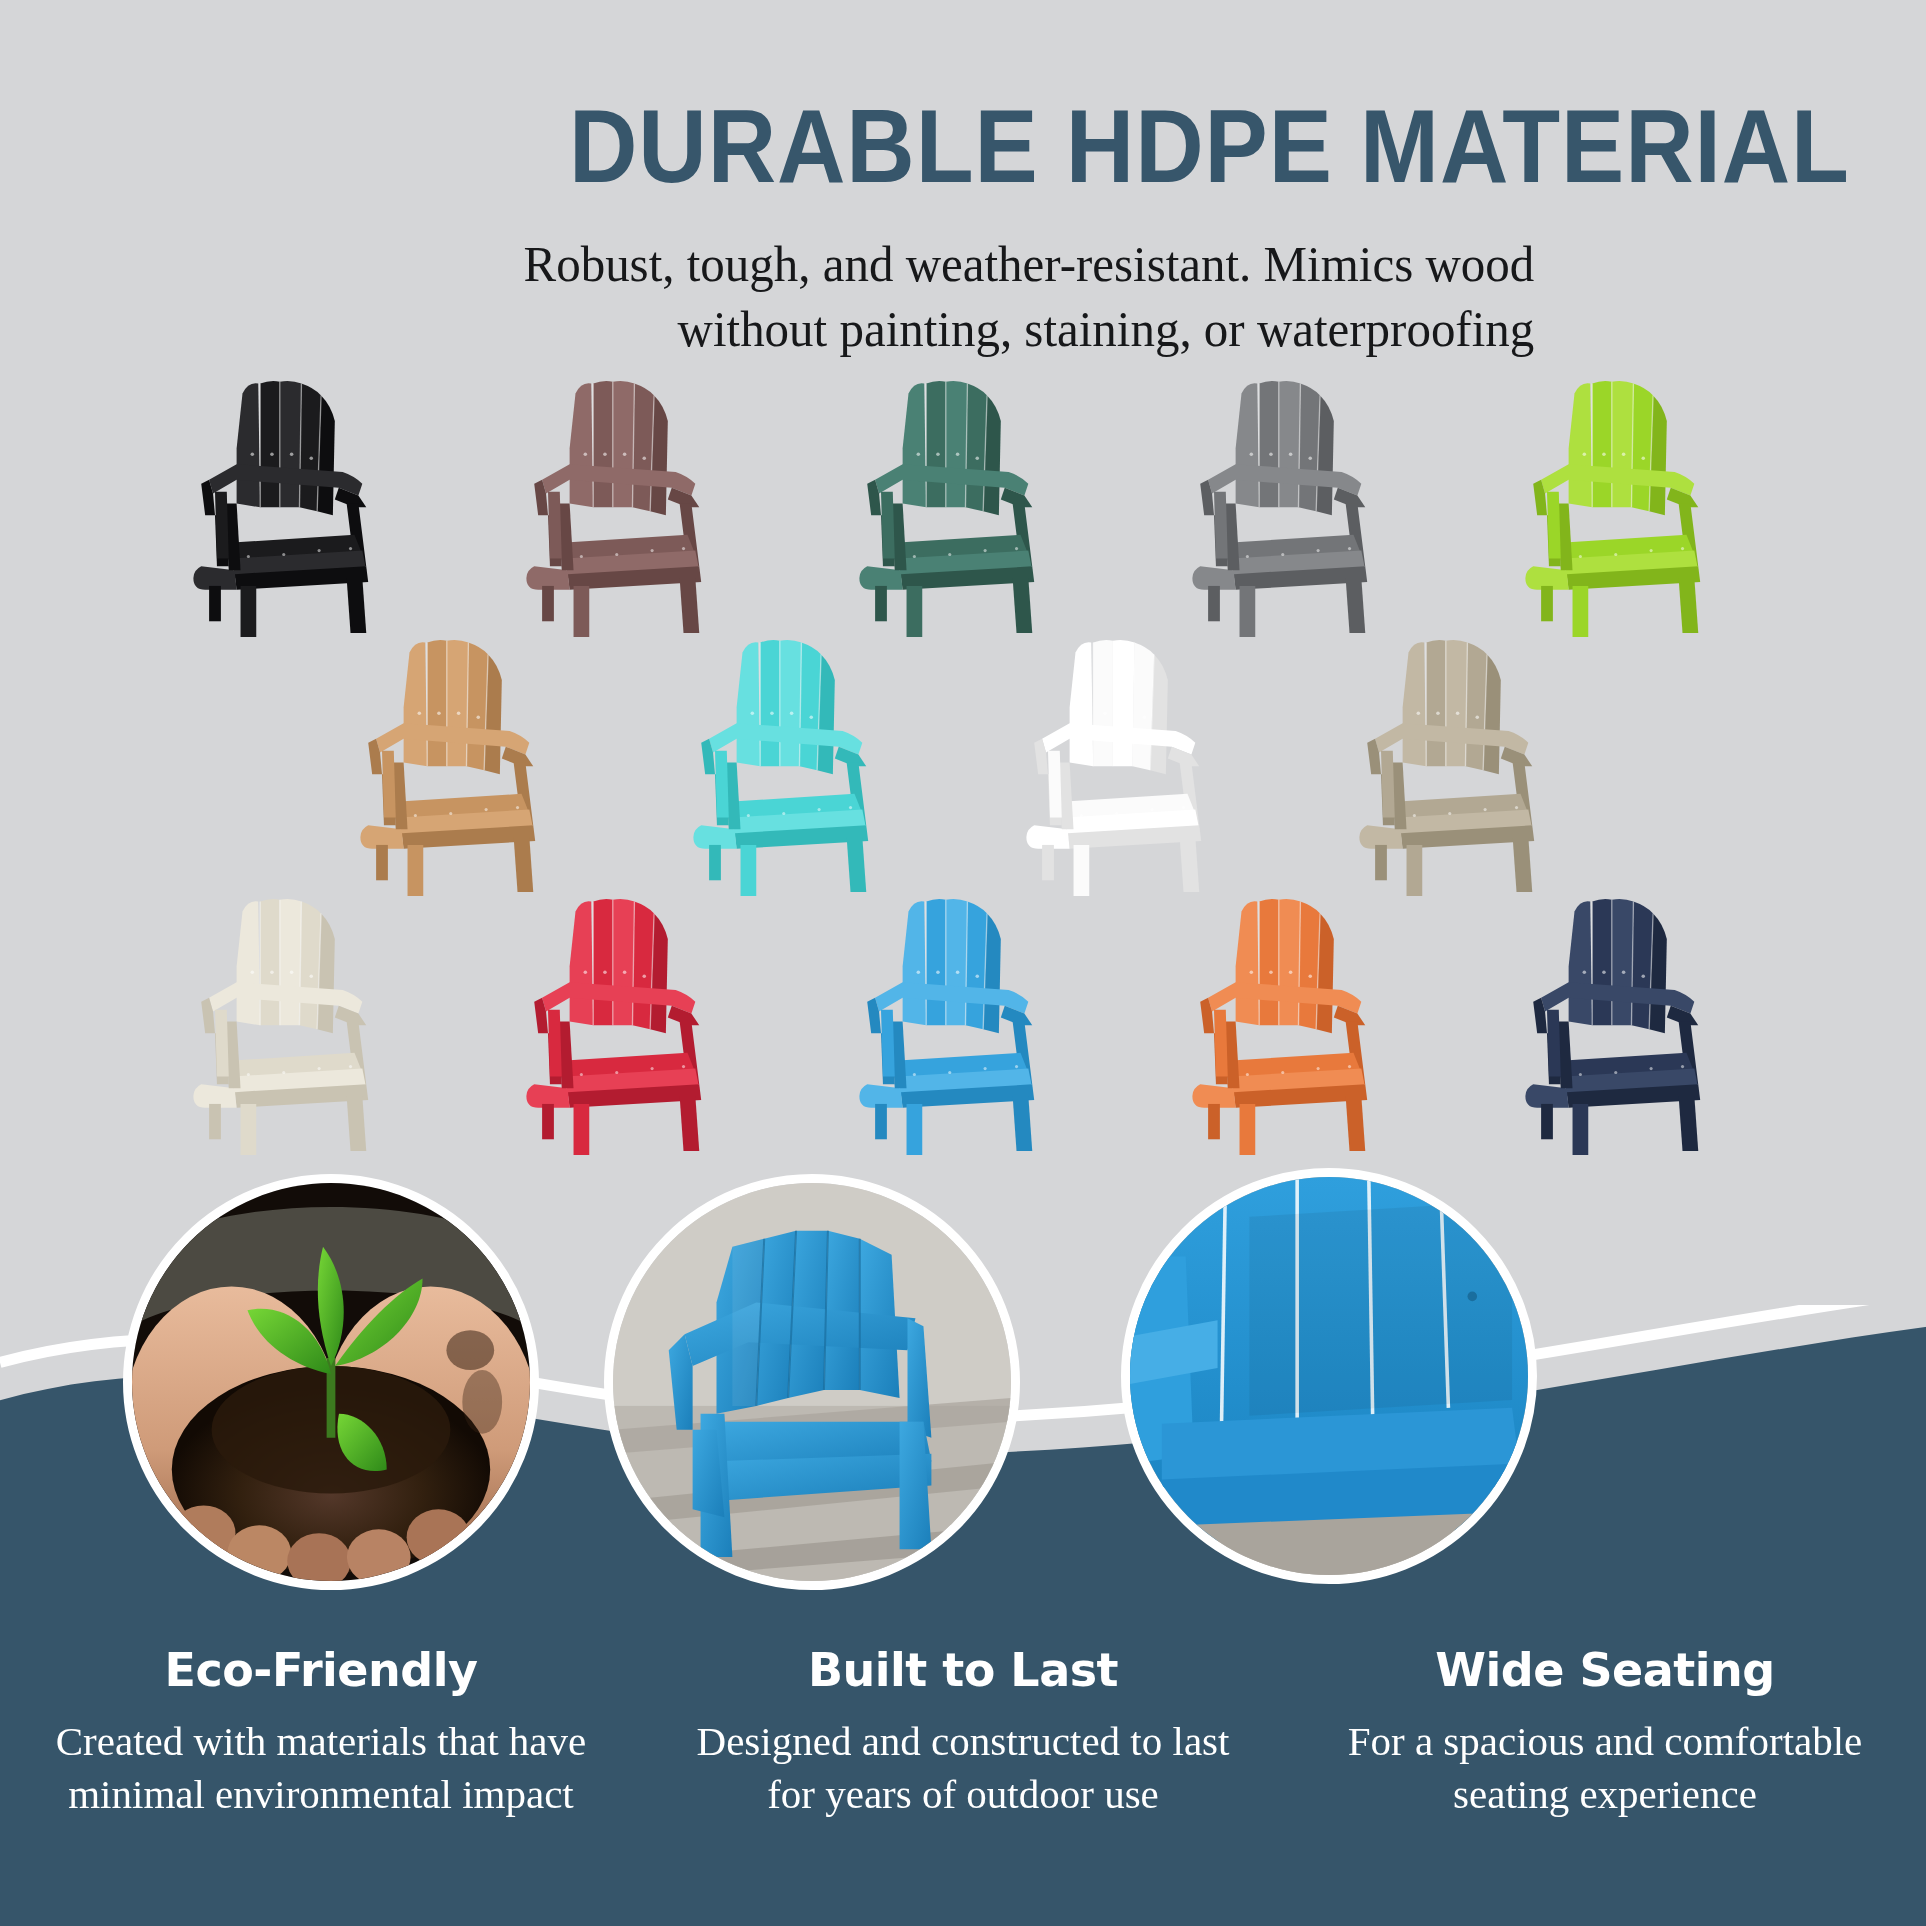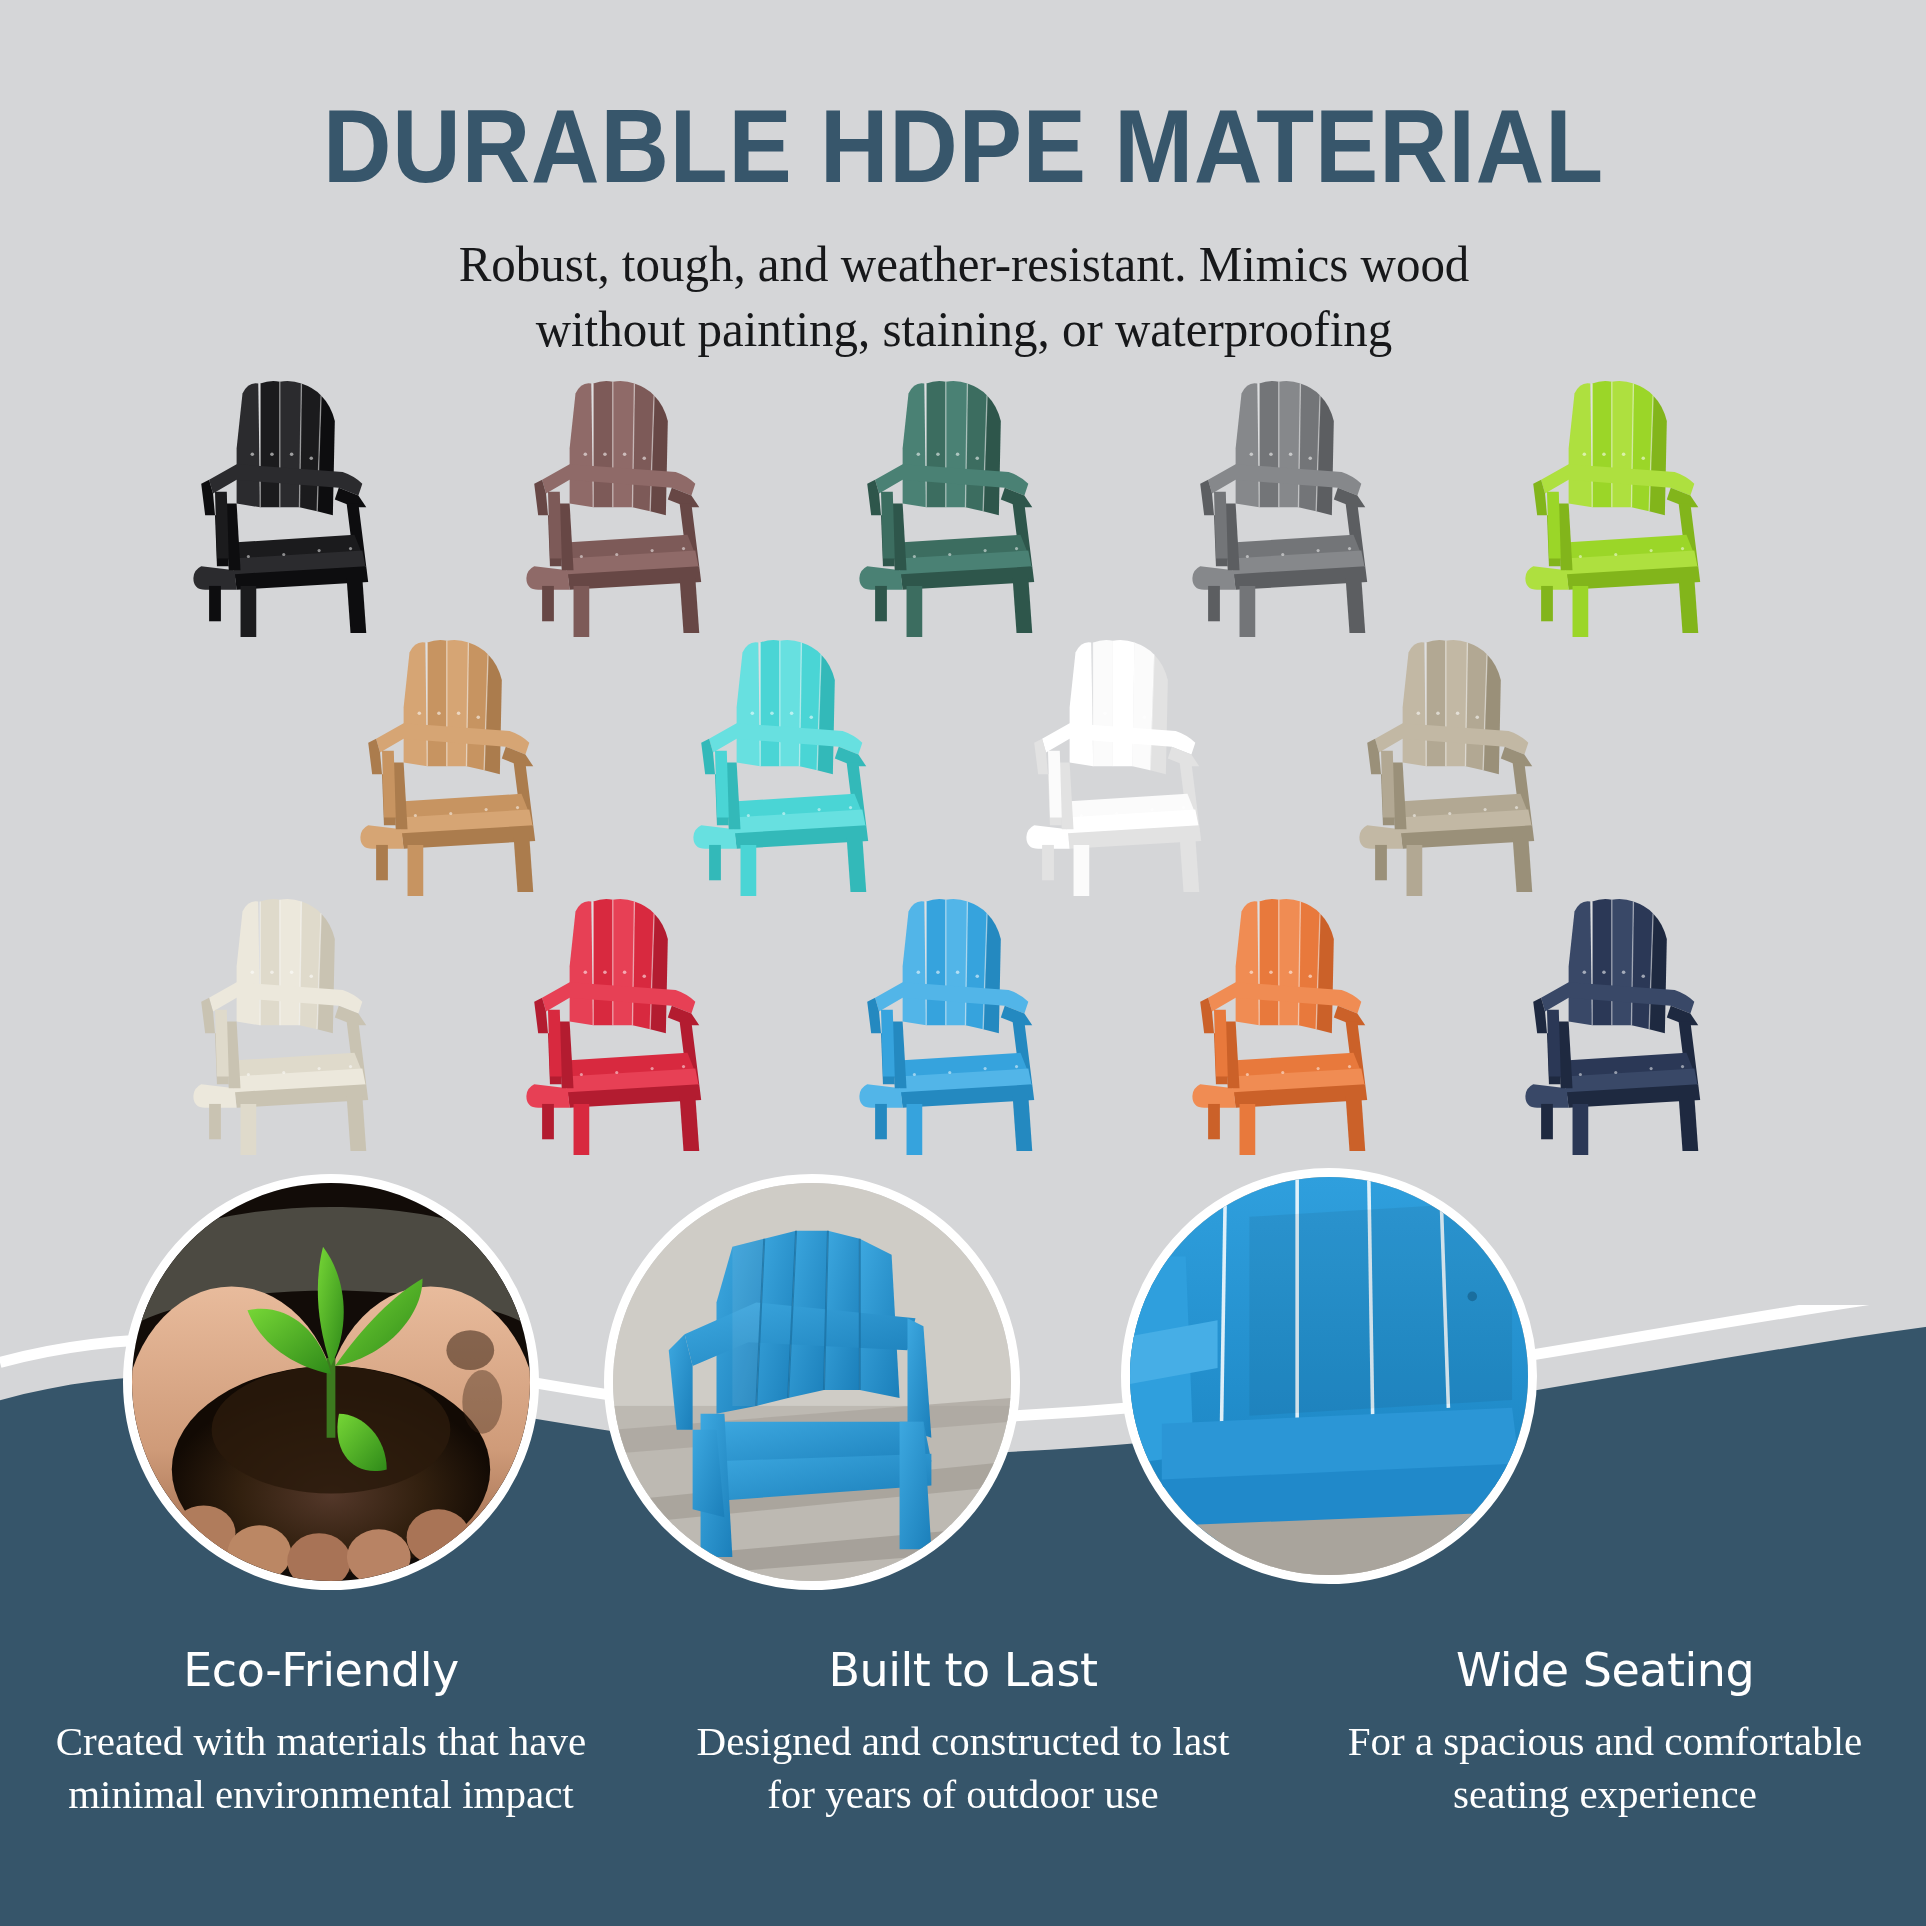--- a/index.html
+++ b/index.html
@@ -6,21 +6,21 @@
   body{
     width:1927px;height:1927px;
     background:#d5d6d8;
     font-family:"Liberation Sans", sans-serif;
     overflow:hidden;
     position:relative;
   }
   #stage{position:relative;width:1927px;height:1927px;overflow:hidden;}
 
   
-  .header{position:absolute;top:0;left:0;width:1927px;text-align:center;}
+  .header{position:absolute;top:0;left:0;width:1927px;text-align:right;}
   .title{
     font-family:"Liberation Sans", sans-serif;
     font-weight:bold;
     font-size:103px;
     letter-spacing:1px;
     color:#37566b;
     margin:0;
     padding-top:95px;
     line-height:1.0;
     transform:scaleX(0.92);
@@ -61,21 +61,21 @@
   .circ-1{left:123px;top:0;}
   .circ-2{left:604px;top:0;}
   .circ-3{left:1121px;top:-6px;}
   .circ svg{display:block;width:100%;height:100%;}
 
   
   .captions{position:absolute;left:0;top:1643px;width:1927px;display:flex;}
   .cap{width:642px;text-align:center;color:#ffffff;}
   .cap h3{
     font-family:"DejaVu Sans", sans-serif;
-    font-weight:normal;
+    font-weight:bold;
     font-size:46px;
     margin:0 0 18px 0;
     letter-spacing:-0.5px;
   }
   .cap p{
     font-family:"Liberation Serif", serif;
     font-size:41px;
     line-height:1.3;
     margin:8px;
     padding:0 26px;

